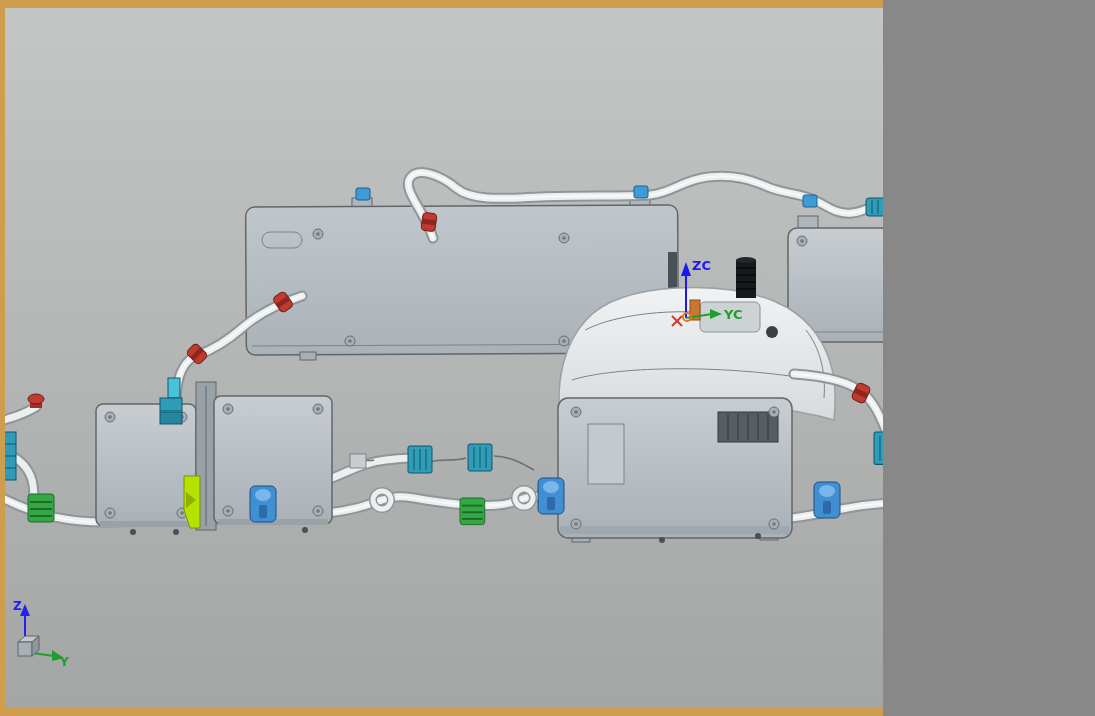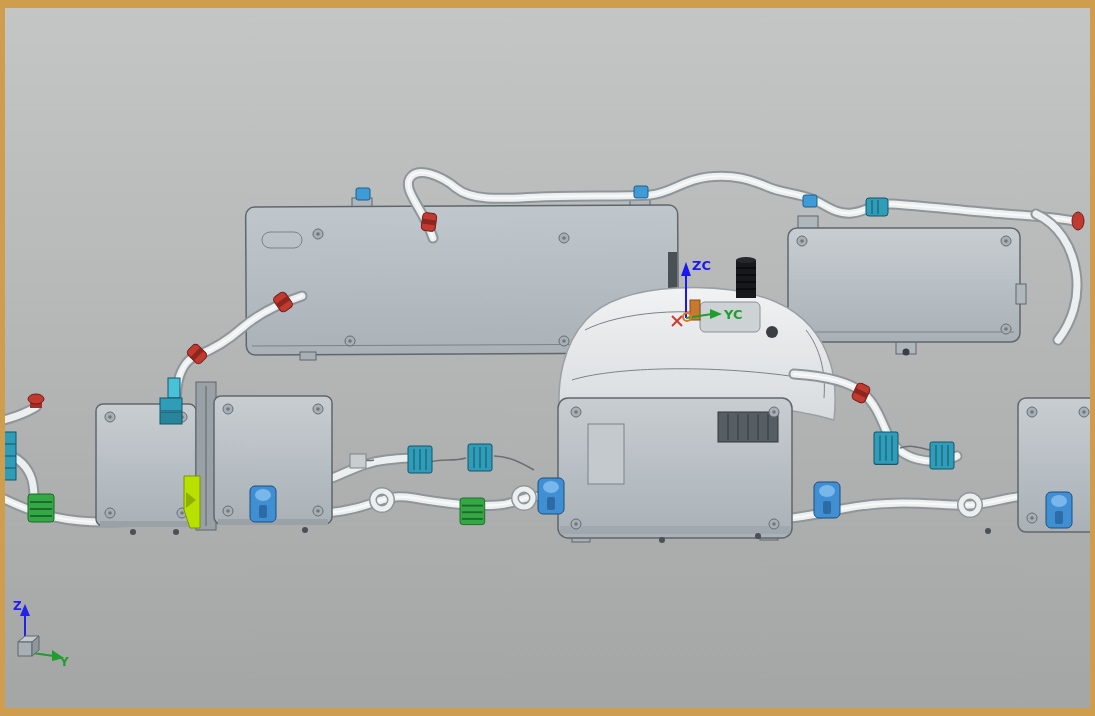--- a/index.html
+++ b/index.html
@@ -1,16 +1,16 @@
 <!DOCTYPE html>
 <html><head>
 <meta charset="utf-8">
 <style>
   html,body{margin:0;padding:0;background:#888;}
-  .stage{position:relative;width:1095px;height:716px;background:#cf9d4e;overflow:hidden;
+  .stage{position:relative;width:883px;height:716px;background:#cf9d4e;overflow:hidden;
          font-family:"DejaVu Sans",sans-serif;}
   .stage svg{position:absolute;left:0;top:0;}
   .tO{fill:none;stroke:#8f9699;stroke-width:11;stroke-linecap:round;stroke-linejoin:round}
   .tI{fill:none;stroke:#ecefef;stroke-width:7;stroke-linecap:round;stroke-linejoin:round}
   .tH{fill:none;stroke:#ffffff;stroke-width:2;stroke-linecap:round;opacity:.65}
   .mod{fill:url(#mg);stroke:#5f676d;stroke-width:1.5}
   .wire{fill:none;stroke:#6a7074;stroke-width:1.5}
   .edge{stroke:#7c8388;stroke-width:1;fill:none}
   .lbl{font:bold 13px "DejaVu Sans",sans-serif}
   .lbl2{font:bold 12px "DejaVu Sans",sans-serif}

